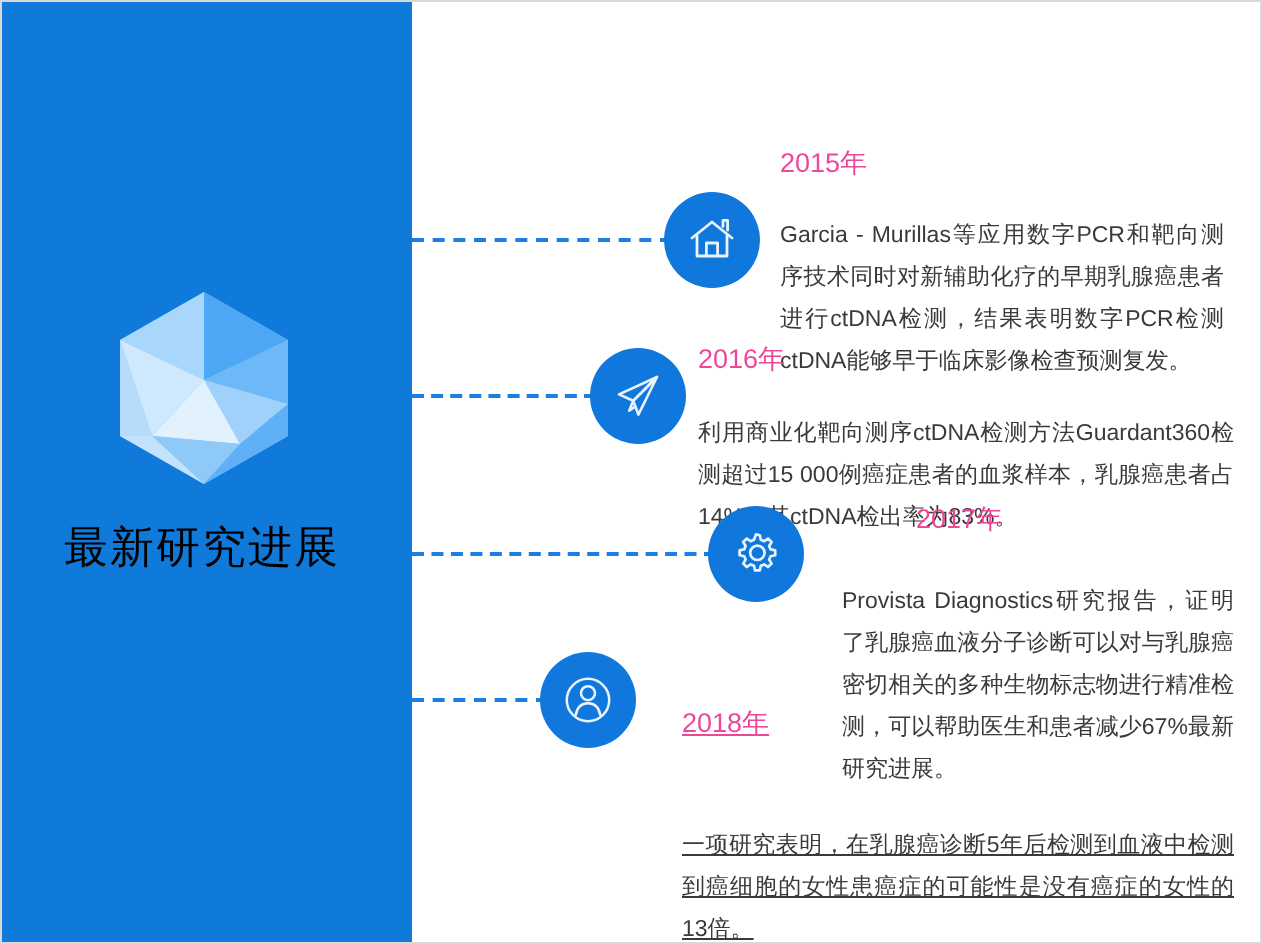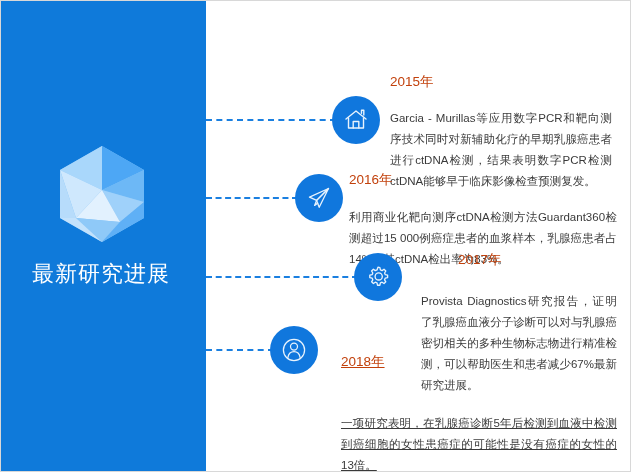--- a/index.html
+++ b/index.html
@@ -35,21 +35,21 @@
     top: 143px;
     width: 92px;
     height: 100px;
   }
   .panel-title {
     position: absolute;
     left: 0;
     top: 258px;
     width: 200px;
     text-align: center;
-    color: #ffffff;
+    color: #000000;
     font-size: 22px;
     letter-spacing: 1px;
     white-space: nowrap;
   }
 
   
   .spine {
     position: absolute;
     left: 200px;
     top: 0;
@@ -76,21 +76,21 @@
     align-items: center;
     justify-content: center;
     box-sizing: border-box;
   }
   .bubble svg { display: block; }
 
   
   .entry { position: absolute; }
   .entry .year {
     position: absolute;
-    color: #c2410c;
+    color: #ec4899;
     font-size: 13.5px;
     white-space: nowrap;
   }
   .entry .body {
     position: absolute;
     color: #3a3a3a;
     font-size: 11.5px;
     line-height: 21px;
     text-align: justify;
     margin-top: 12px;

